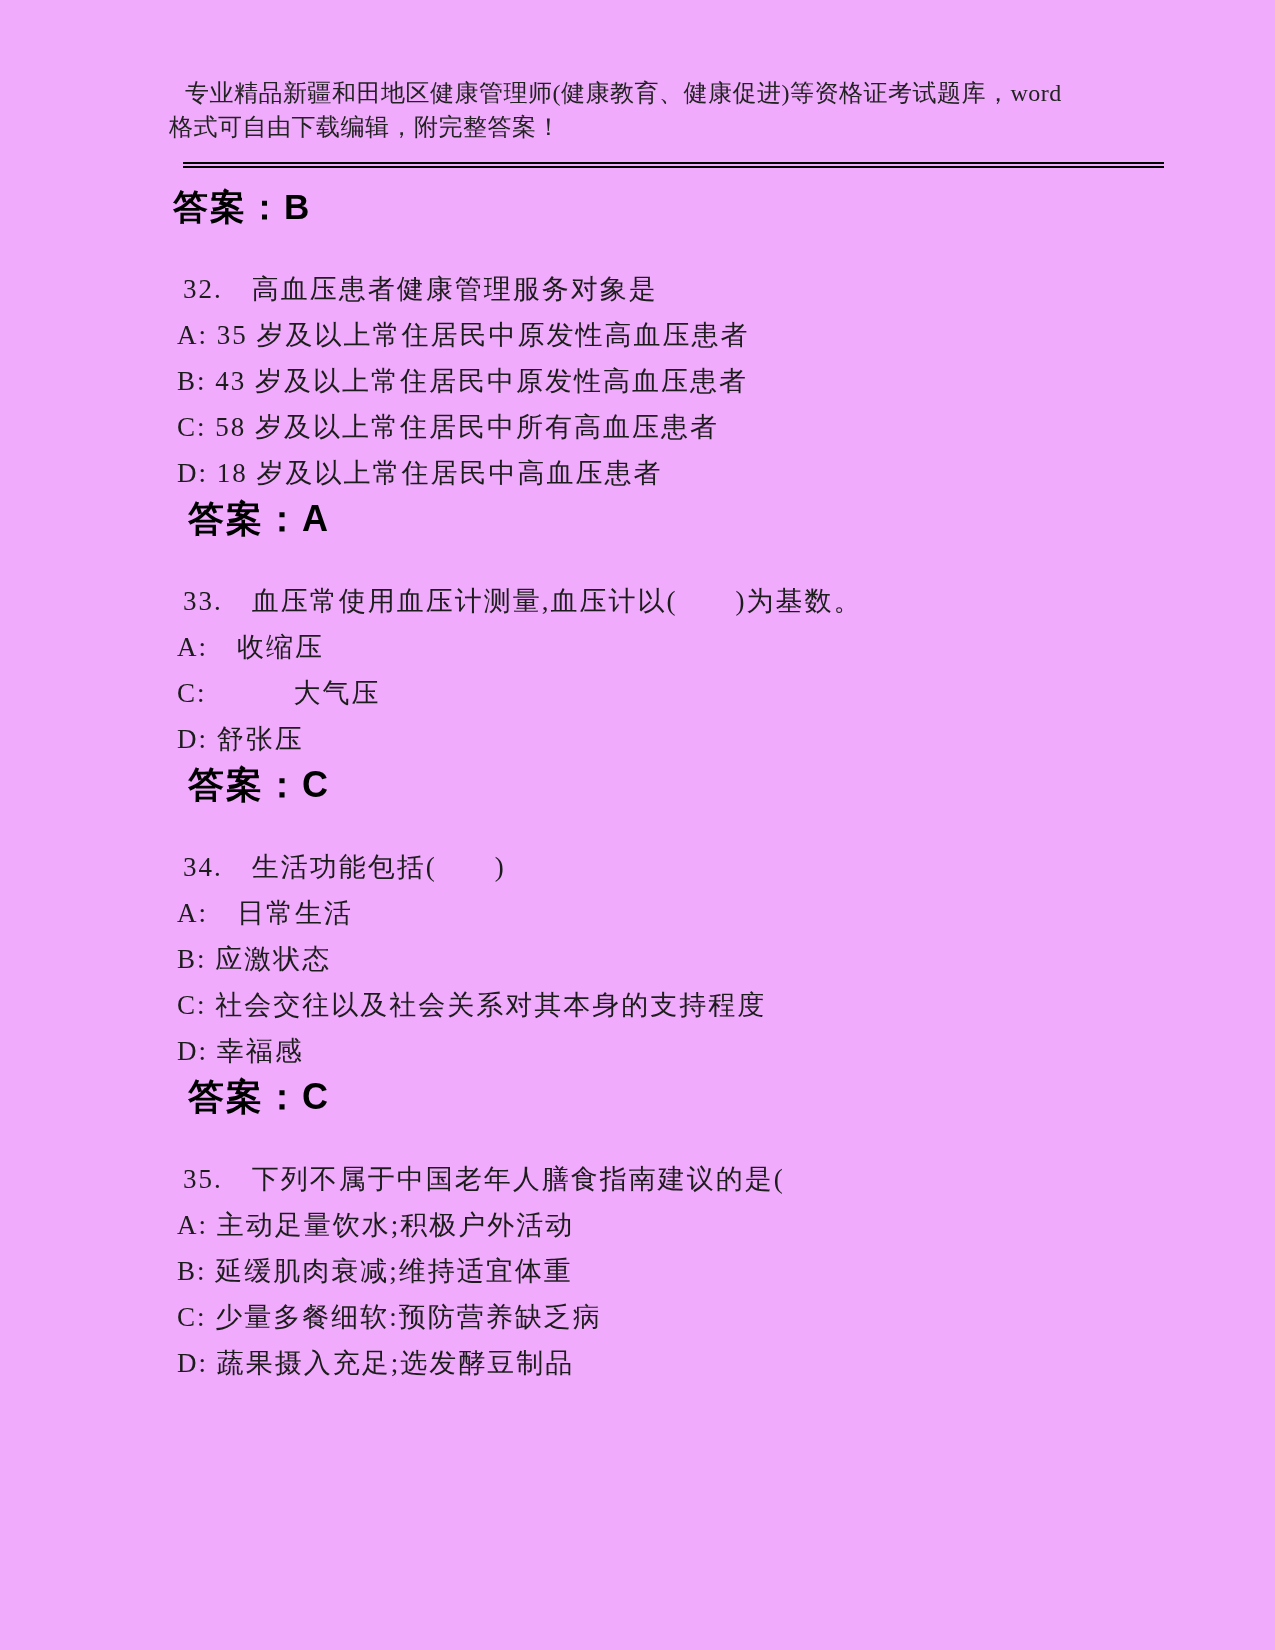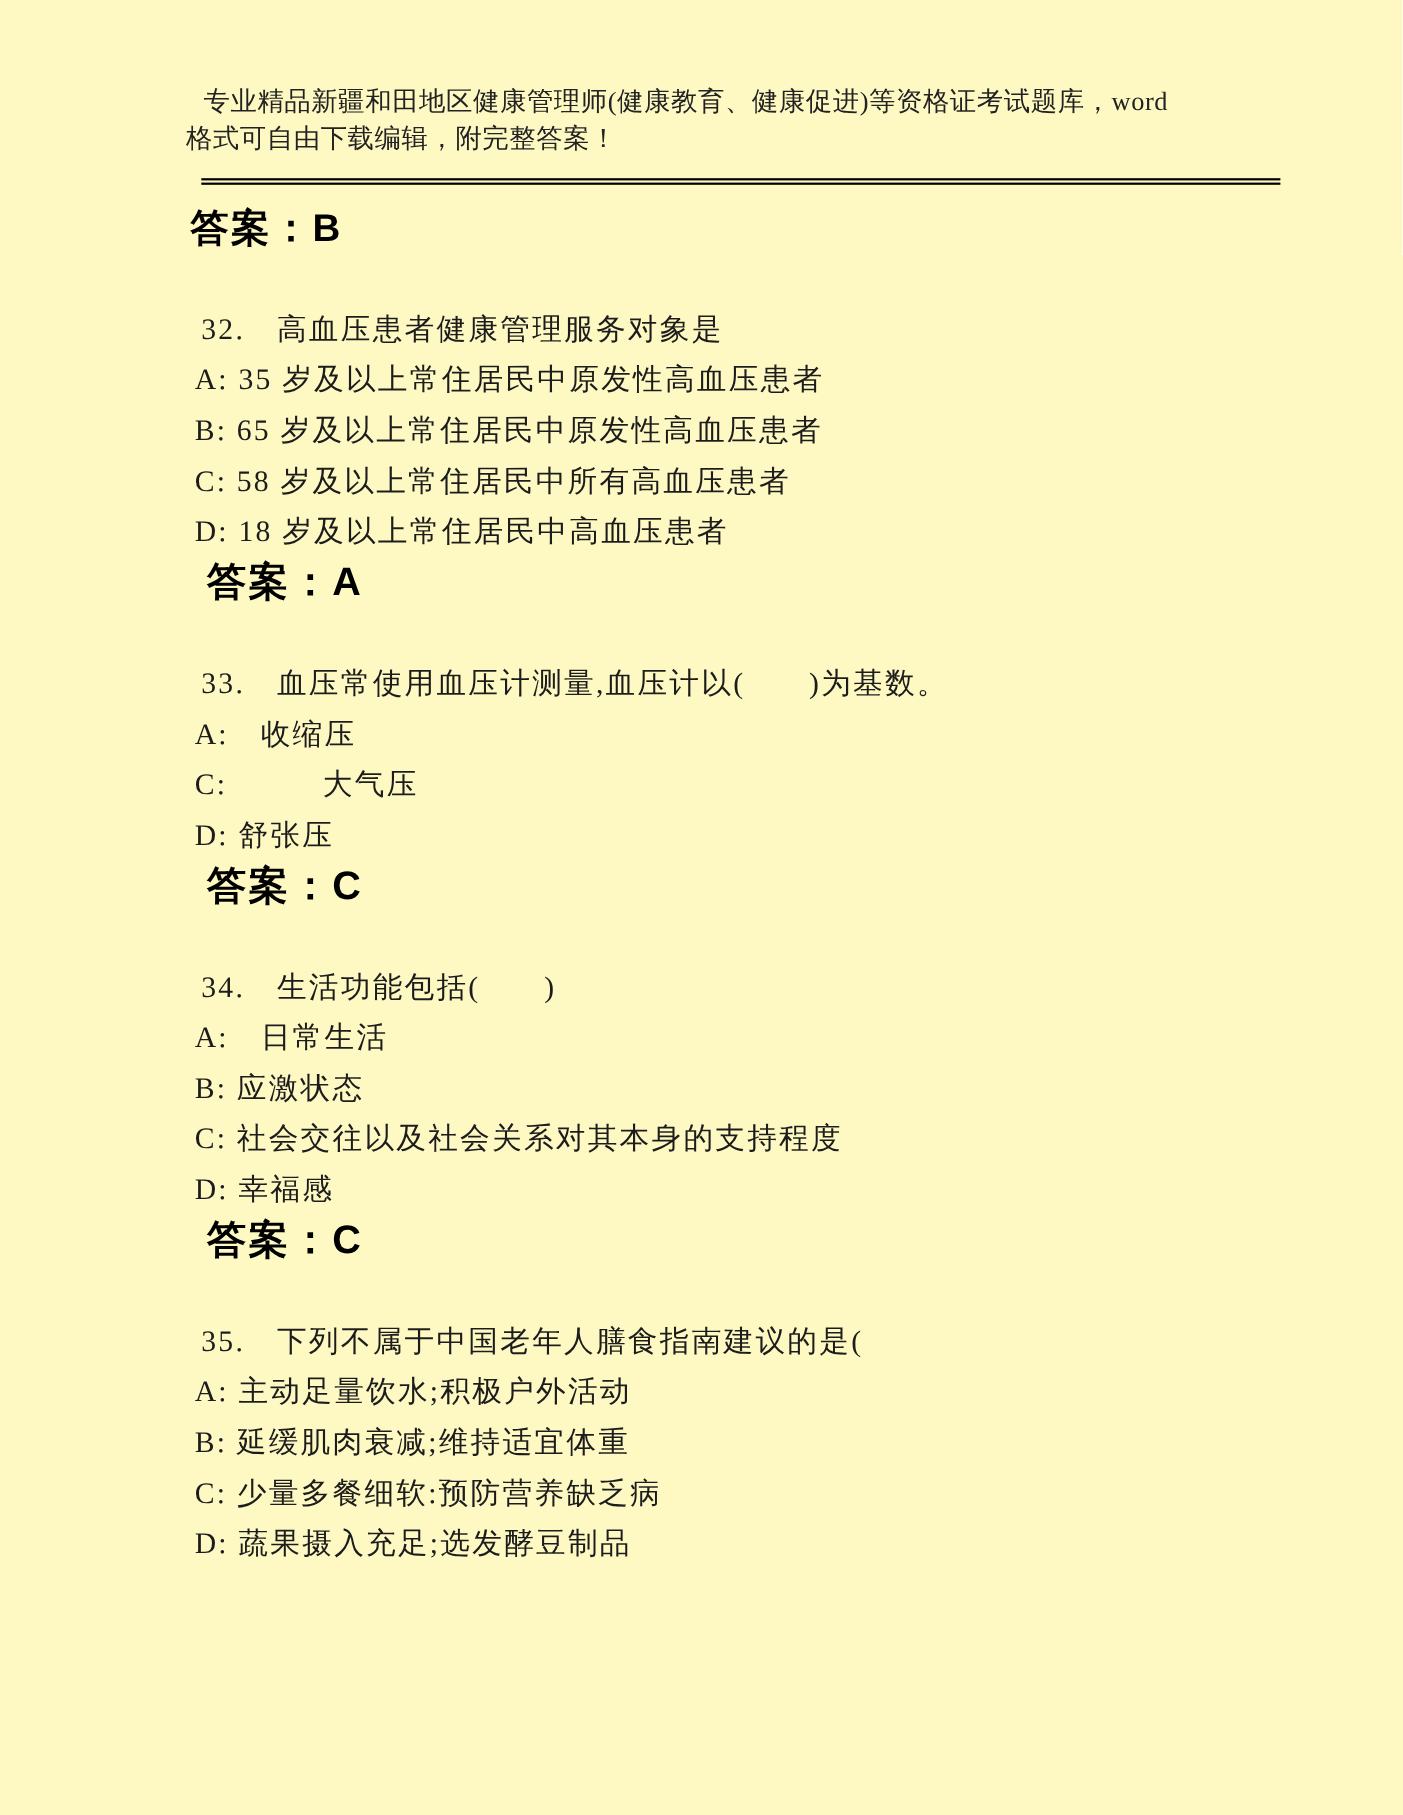--- a/index.html
+++ b/index.html
@@ -4,21 +4,21 @@
 <style>
   html, body {
     margin: 0;
     padding: 0;
     background: #ffffff;
   }
   .page {
     position: relative;
     width: 1275px;
     height: 1650px;
-    background: #fef9c3;
+    background: #f0abfc;
     overflow: hidden;
     font-family: "Liberation Serif", "DejaVu Serif", serif;
     color: #1c1c1c;
   }
   
   .header {
     position: absolute;
     top: 76px;
     left: 169px;
     width: 940px;
@@ -49,21 +49,21 @@
     font-size: 27px;
     letter-spacing: 2px;
   }
   .line {
     height: 46px;
     display: flex;
     align-items: center;
     white-space: pre;
   }
   .q {
-    margin-top: 46px;   
+    margin-top: 36px;   
     padding-left: 6px;  
   }
   .ans {
     padding-left: 11px;
     font-family: "Liberation Sans", "DejaVu Sans", sans-serif;
     font-weight: bold;
     font-size: 36px;
     letter-spacing: 2px;
     color: #000000;
   }
@@ -84,21 +84,21 @@
   </div>
 
   <div class="rule"></div>
 
   <div class="content">
 
     <div class="line ans first">答案：B</div>
 
     <div class="line q">32.　高血压患者健康管理服务对象是</div>
     <div class="line opt">A: 35 岁及以上常住居民中原发性高血压患者</div>
-    <div class="line opt">B: 65 岁及以上常住居民中原发性高血压患者</div>
+    <div class="line opt">B: 43 岁及以上常住居民中原发性高血压患者</div>
     <div class="line opt">C: 58 岁及以上常住居民中所有高血压患者</div>
     <div class="line opt">D: 18 岁及以上常住居民中高血压患者</div>
     <div class="line ans">答案：A</div>
 
     <div class="line q">33.　血压常使用血压计测量,血压计以(　　)为基数。</div>
     <div class="line opt">A:　收缩压</div>
     <div class="line opt">C:　　　大气压</div>
     <div class="line opt">D: 舒张压</div>
     <div class="line ans">答案：C</div>
 

